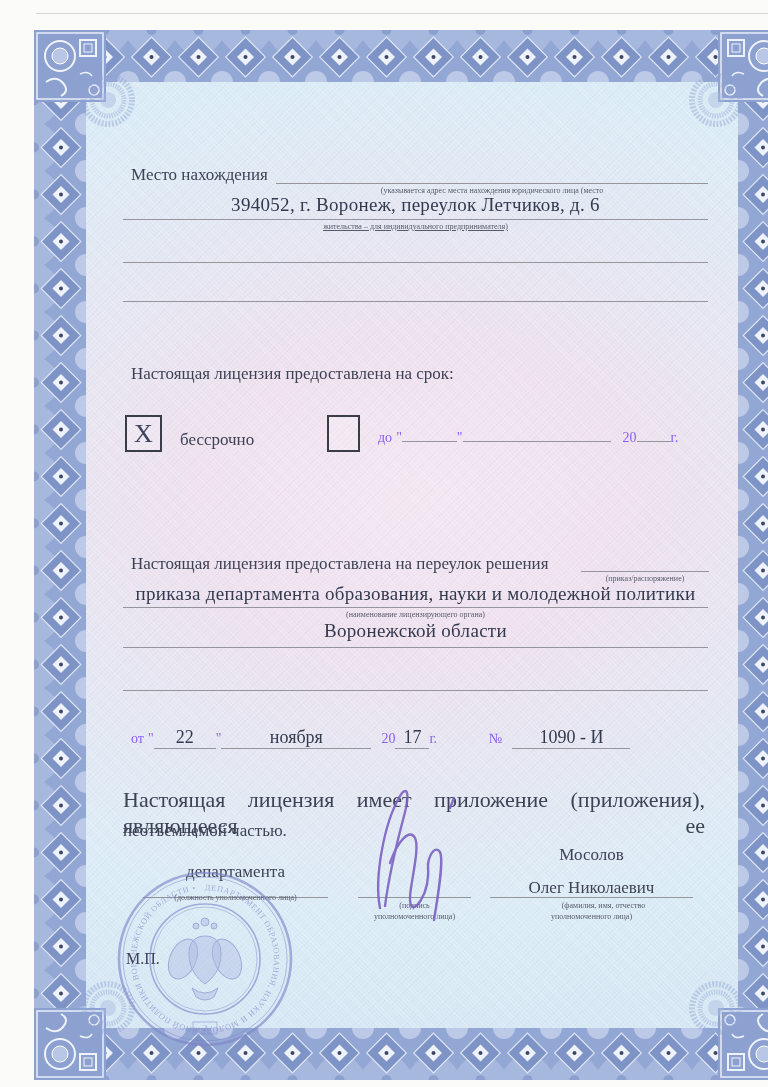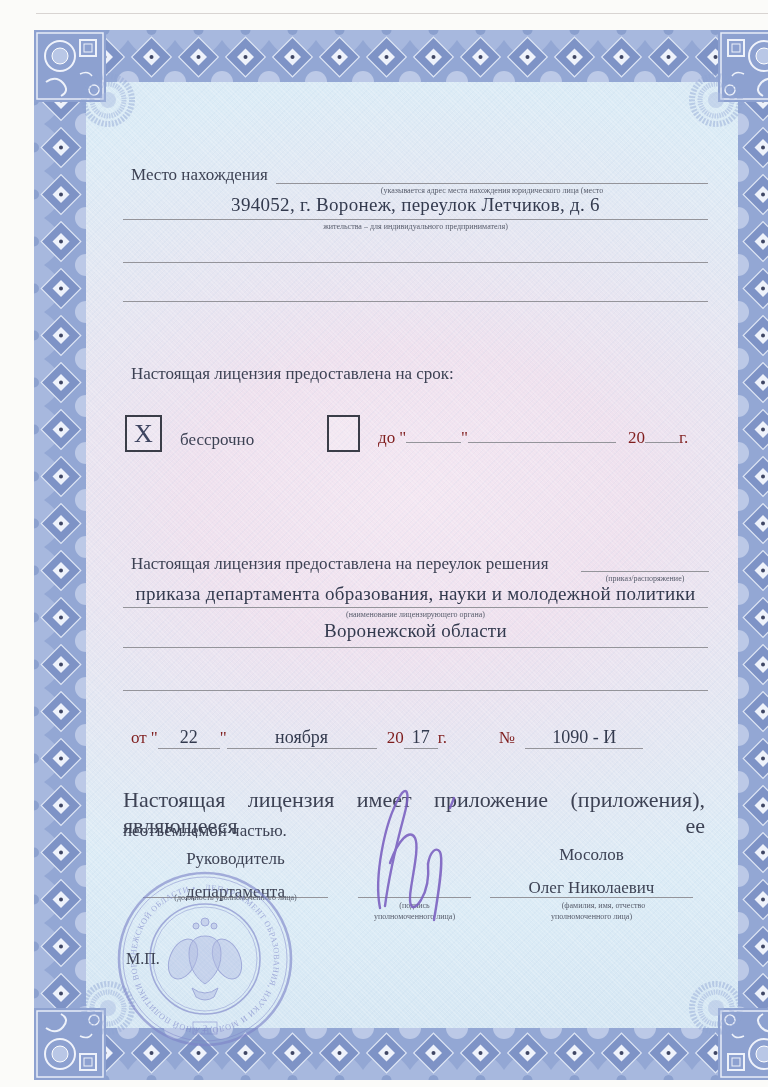--- a/index.html
+++ b/index.html
@@ -15,21 +15,21 @@
   .abs{position:absolute;}
   .label{font-size:17px;color:#3d4254;}
   .value{font-size:19px;color:#333a4e;letter-spacing:.3px;}
   .cap{font-size:8px;color:#565b6a;line-height:9px;}
   .hline{position:absolute;height:0;border-bottom:1px solid #94949a;}
   .ctr{text-align:center;}
   .checkbox{position:absolute;border:2.5px solid #3a3d48;background:rgba(255,255,255,.15);
     display:flex;align-items:center;justify-content:center;font-size:26px;color:#3e4560;}
   .blank{display:inline-block;border-bottom:1px solid #94949a;text-align:center;
     font-size:18px;color:#333a4e;vertical-align:baseline;}
-  .inlbl{font-size:17px;color:#7f1d1d;}
+  .inlbl{font-size:14px;color:#8b5cf6;}
   .appx{font-size:22px;color:#3d4254;text-align:justify;text-align-last:justify;}
   .sigcol{position:absolute;text-align:center;}
   .mp{font-size:16px;color:#3d4254;}
 </style>
 </head>
 <body>
 
 <div id="page">
 
   <div class="scanline"></div>
@@ -108,21 +108,21 @@
     <use href="#rosette" transform="translate(688,1008)"></use>
   </svg>
 
   <div class="content">
 
     <div class="abs label" style="left:103px;top:165px;">Место нахождения</div>
     <div class="hline" style="left:248px;top:183px;width:432px;"></div>
     <div class="abs cap ctr" style="left:248px;top:186px;width:432px;">(указывается адрес места нахождения  юридического лица (место</div>
     <div class="abs value ctr" style="left:95px;top:194px;width:585px;">394052, г. Воронеж, переулок Летчиков, д. 6</div>
     <div class="hline" style="left:95px;top:219px;width:585px;"></div>
-    <div class="abs cap ctr" style="left:95px;top:222px;width:585px;">жительства – для индивидуального предпринимателя)</div>
+    <div class="abs cap ctr" style="left:95px;top:222px;width:585px;text-decoration:underline;">жительства – для индивидуального предпринимателя)</div>
     <div class="hline" style="left:95px;top:262px;width:585px;"></div>
     <div class="hline" style="left:95px;top:301px;width:585px;"></div>
 
     <div class="abs label" style="left:103px;top:364px;">Настоящая лицензия предоставлена на срок:</div>
     <div class="checkbox" style="left:97px;top:415px;width:33px;height:33px;">
       <span>X</span>
     </div>
     <div class="abs label" style="left:152px;top:430px;">бессрочно</div>
     <div class="checkbox" style="left:299px;top:415px;width:29px;height:33px;"></div>
     <div class="abs" style="left:350px;top:428px;white-space:nowrap;">
@@ -146,21 +146,20 @@
       <span class="inlbl">"</span><span class="blank" style="width:62px;">22</span><span class="inlbl">"</span><span class="blank" style="width:150px;">ноября</span>
       <span class="inlbl" style="margin-left:6px;">20</span><span class="blank" style="width:34px;">17</span><span class="inlbl">г.</span>
       <span class="inlbl" style="margin-left:48px;">№</span>
       <span class="blank" style="width:118px;margin-left:6px;">1090 - И</span>
     </div>
 
     <div class="abs appx" style="left:95px;top:787px;width:582px;">Настоящая лицензия имеет приложение (приложения), являющееся ее</div>
     <div class="abs label" style="left:95px;top:821px;text-align:center;">неотъемлемой частью.</div>
 
     <div class="sigcol" style="left:115px;top:849px;width:185px;">
-      <div class="label">Руководитель</div>
       <div class="label" style="margin-top:13px;">департамента</div>
     </div>
     <div class="hline" style="left:115px;top:897px;width:185px;"></div>
     <div class="abs cap ctr" style="left:100px;top:893px;width:215px;font-family:Liberation Serif, serif;">(должность уполномоченного лица)</div>
 
     <div class="hline" style="left:330px;top:897px;width:113px;"></div>
     <div class="abs cap ctr" style="left:305px;top:901px;width:163px;">(подпись</div>
     <div class="abs cap ctr" style="left:305px;top:912px;width:163px;">уполномоченного лица)</div>
 
     <div class="sigcol" style="left:462px;top:845px;width:203px;">

